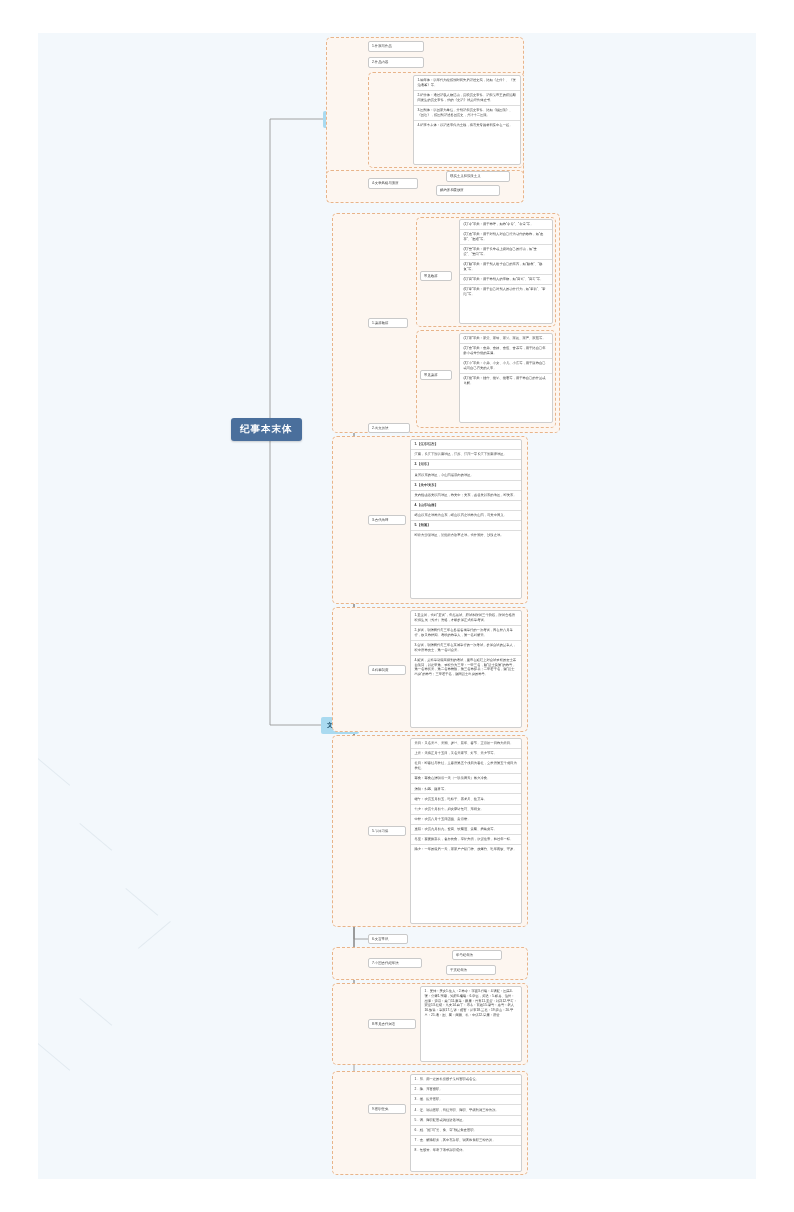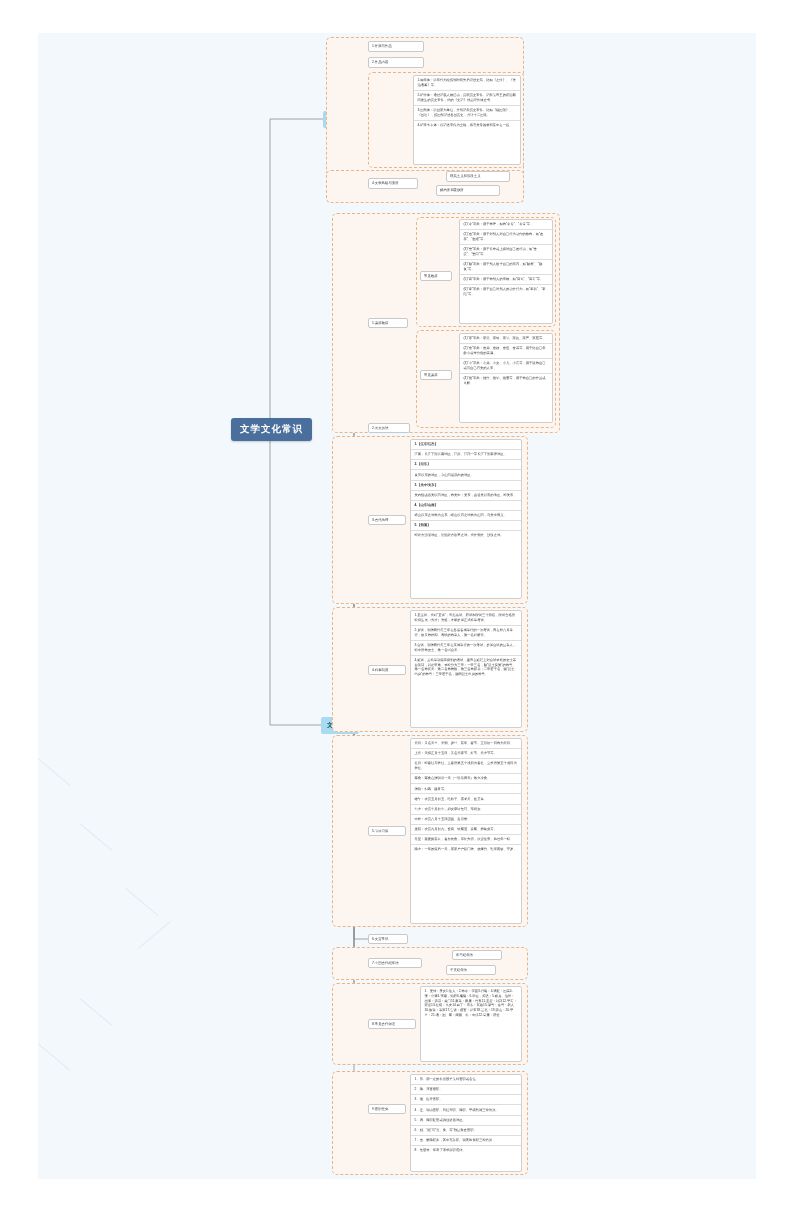--- a/index.html
+++ b/index.html
@@ -62,21 +62,21 @@
           <path d="M316 692 L316 991 L330 991"></path>
           <path d="M316 692 L316 1076 L330 1076"></path>
           <path d="M398 930 L406 923 L414 923"></path>
           <path d="M398 930 L406 937 L414 937"></path>
           <path d="M376 290 L388 243 L400 243"></path>
           <path d="M376 290 L388 340 L400 340"></path>
         </g>
       </svg>
 
       <div class="root" style="left:193px;top:385px;">
-        <span>文学文化常识</span>
+        <span>纪事本末体</span>
       </div>
 
       <div class="branch" style="left:285px;top:78px;">
         <span>文学常识</span>
       </div>
 
       <div class="branch" style="left:283px;top:684px;">
         <span>文化常识</span>
       </div>
 

